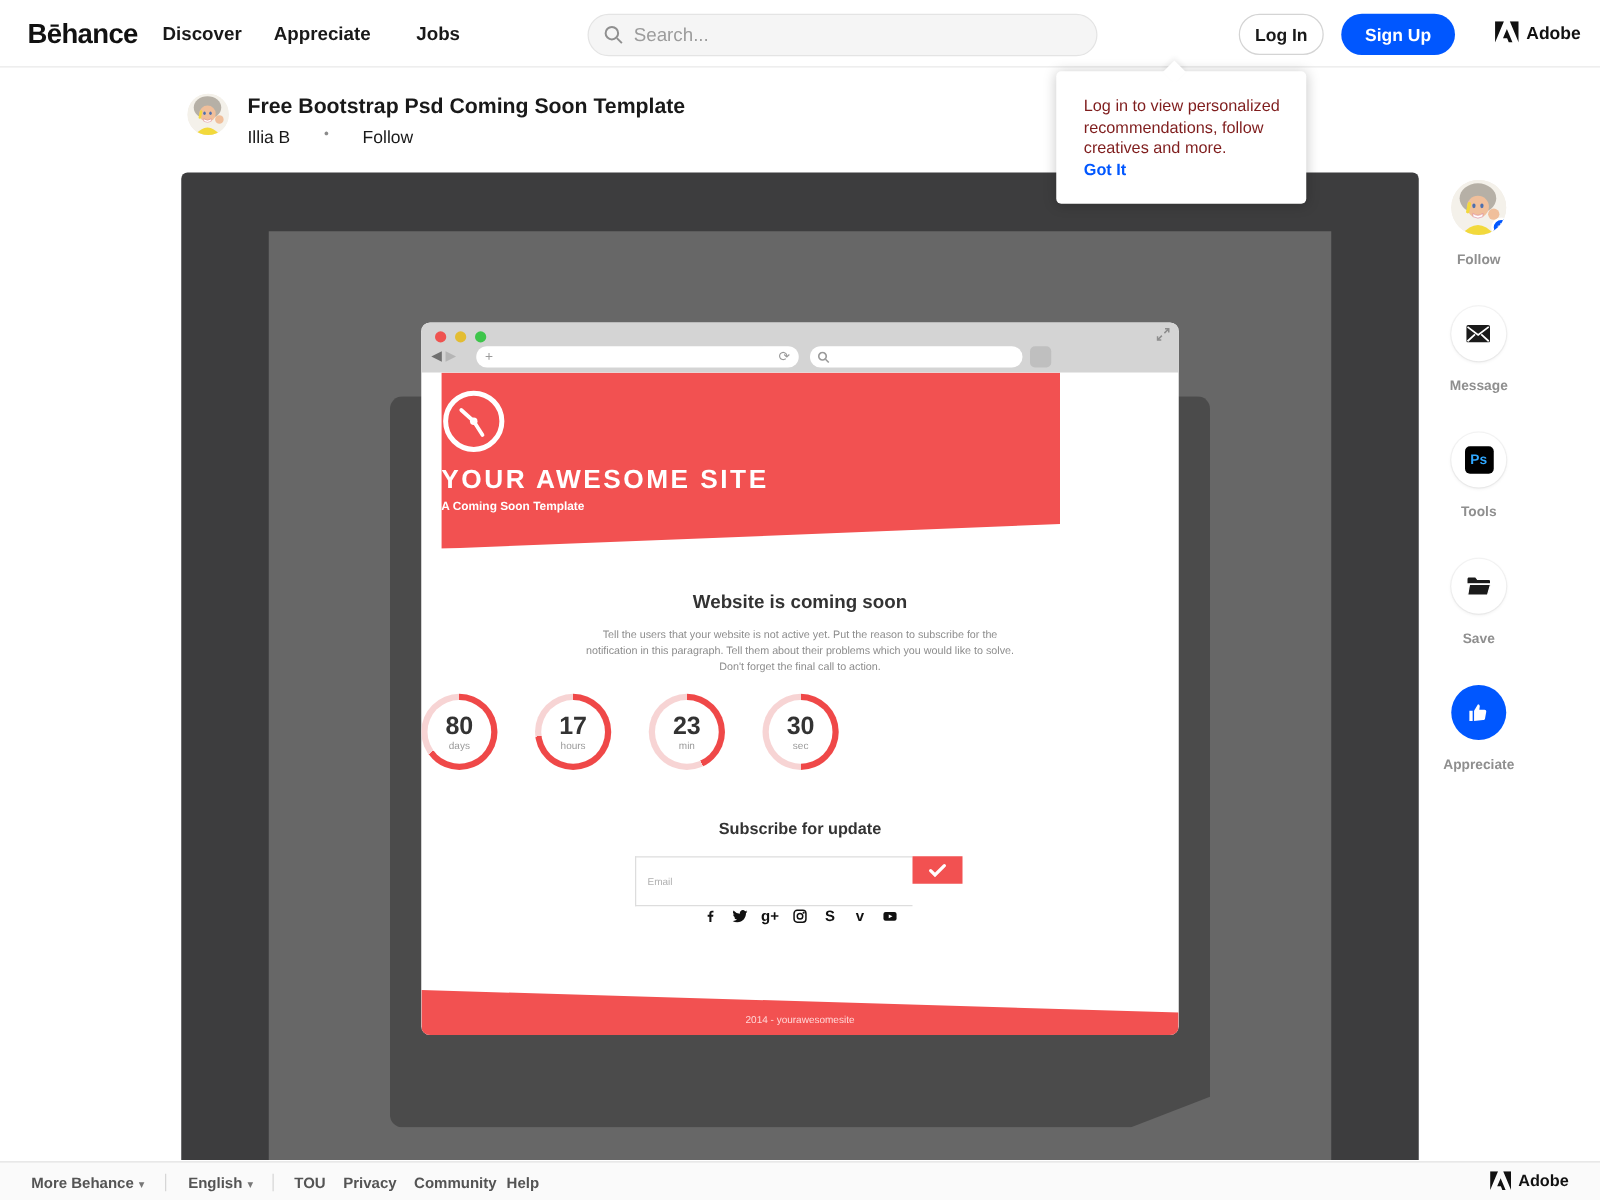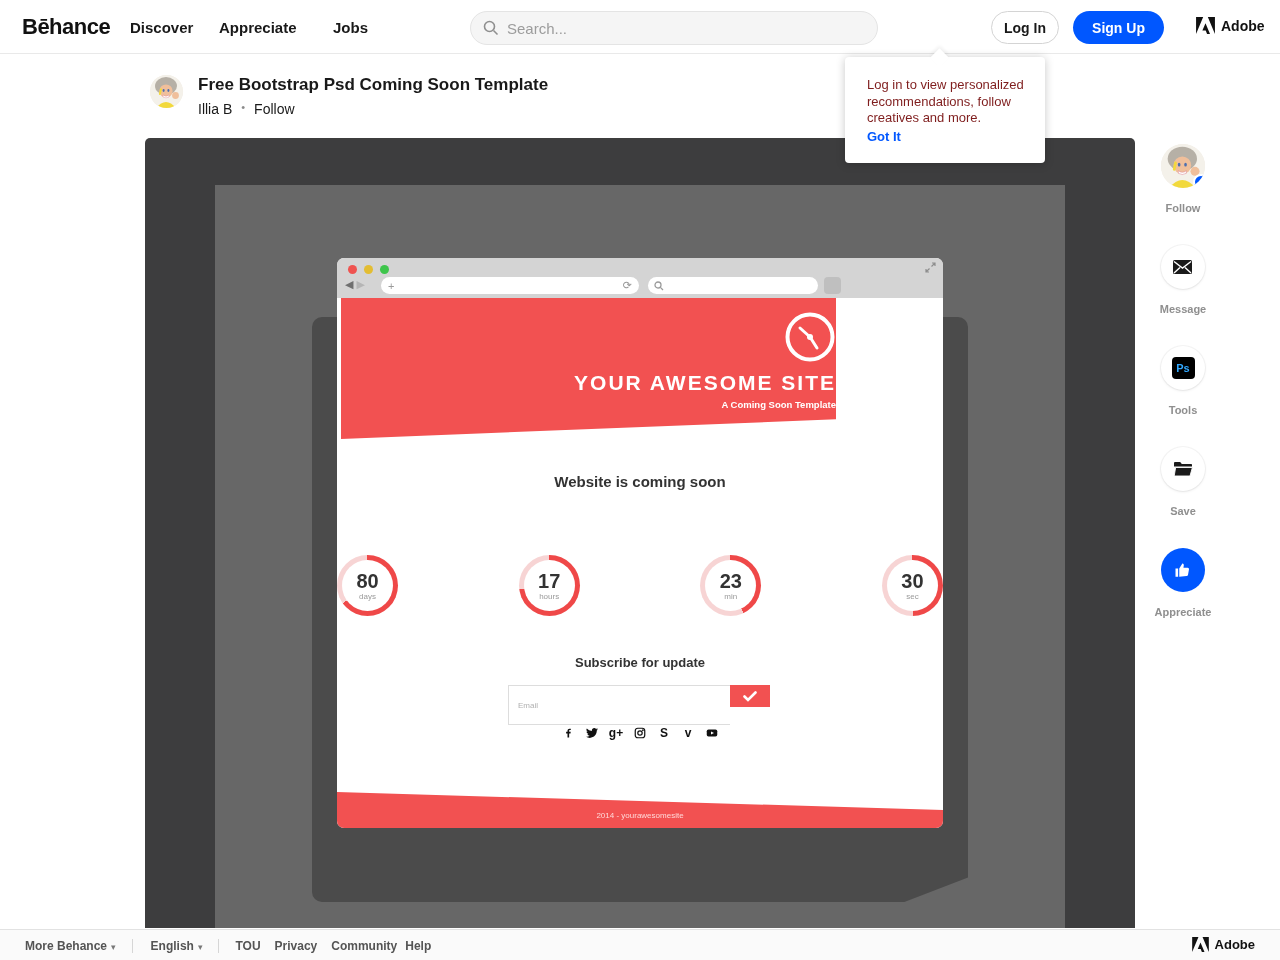--- a/index.html
+++ b/index.html
@@ -25,21 +25,21 @@
   .tooltip { position:absolute; left:845px; top:57px; width:200px; background:#fff; border-radius:4px; box-shadow:0 1px 10px rgba(0,0,0,.22); padding:20px 16px 18px 22px; z-index:40; }
   .tooltip:before { content:""; position:absolute; top:-6px; left:88px; width:13px; height:13px; background:#fff; transform:rotate(45deg); box-shadow:-2px -2px 4px rgba(0,0,0,.06); }
   .tooltip-text { font-size:13px; line-height:1.28; color:#7f1d1d; }
   .tooltip-action { display:inline-block; font-size:13px; font-weight:700; color:#0157ff; cursor:pointer; }
 
   
   .proj-head { position:absolute; left:150px; top:75px; display:flex; z-index:5; }
   .avatar { width:33px; height:33px; border-radius:50%; overflow:hidden; background:#f1ece4; flex:0 0 33px; cursor:pointer; }
   .proj-meta { margin-left:15px; }
   .proj-title { font-size:17px; font-weight:700; color:#191919; }
-  .proj-byline { margin-top:6px; font-size:14px; color:#191919; display:flex; align-items:flex-start; gap:9px; }
+  .proj-byline { margin-top:6px; font-size:14px; color:#191919; display:flex; align-items:flex-start; gap:27px; }
   .proj-byline .dot { color:#8a8a8a; font-size:11px; }
   .proj-byline .follow { cursor:pointer; }
 
   
   .viewer { position:absolute; left:145px; top:138px; width:990px; height:790px; background:#3d3d3e; border-radius:5px 5px 0 0; z-index:1; }
   .artboard { position:absolute; left:70px; top:47px; width:850px; height:743px; background:#676767; }
   .win-shadow { position:absolute; left:97px; top:132px; width:656px; height:585px; background:#4b4b4b; border-radius:10px; clip-path:polygon(0 0,100% 0,100% 95.8%,90.3% 100%,0 100%); }
 
   
   .bwin { position:absolute; left:122px; top:73px; width:606px; height:570px; background:#fff; border-radius:7px; overflow:hidden; }
@@ -47,29 +47,29 @@
   .lights { position:absolute; left:11px; top:7px; display:flex; gap:7px; }
   .light { width:9px; height:9px; border-radius:50%; }
   .light.r { background:#ef5350; } .light.y { background:#e3bd32; } .light.g { background:#3ec54b; }
   .expand-ic { position:absolute; right:7px; top:4px; color:#8d8d8d; }
   .nav-arrows { position:absolute; left:8px; top:20px; font-size:11px; letter-spacing:3px; }
   .nav-arrows .back { color:#6f6f6f; } .nav-arrows .fwd { color:#b5b5b5; }
   .url-field { position:absolute; left:44px; top:19px; width:258px; height:17px; background:#fff; border-radius:9px; font-size:11px; color:#9a9a9a; display:flex; align-items:center; justify-content:space-between; padding:0 7px; }
   .srch-field { position:absolute; left:311px; top:19px; width:170px; height:17px; background:#fff; border-radius:9px; display:flex; align-items:center; padding:0 6px; }
   .mini-btn { position:absolute; left:487px; top:19px; width:17px; height:17px; background:#bfbfbf; border-radius:4px; }
 
-  .site-header { position:absolute; left:4px; top:40px; width:495px; height:141px; background:#f25151; clip-path:polygon(0 0,100% 0,100% 86%,0 100%); text-align:right; }
+  .site-header { position:absolute; left:16px; top:40px; width:495px; height:141px; background:#f25151; clip-path:polygon(0 0,100% 0,100% 86%,0 100%); text-align:left; }
   .clock-wrap { margin-top:13px; }
   .site-title { margin-top:4px; font-size:21px; font-weight:800; letter-spacing:2px; color:#fff; }
   .site-sub { margin-top:4px; font-size:9.5px; font-weight:700; color:#fff; }
 
   .coming-h { position:absolute; left:0; top:215px; width:606px; text-align:center; font-size:15px; font-weight:700; color:#333; }
   .coming-p { position:absolute; left:130px; top:243px; width:346px; text-align:center; font-size:8.6px; line-height:1.5; color:#8d8d8d; }
 
-  .count-row { position:absolute; left:0; top:297px; width:606px; display:flex; justify-content:space-between; gap:30px; }
+  .count-row { position:absolute; left:0; top:297px; width:606px; display:flex; justify-content:flex-start; gap:30px; }
   .ring { width:61px; height:61px; border-radius:50%; display:flex; align-items:center; justify-content:center; }
   .ring-in { width:51px; height:51px; border-radius:50%; background:#fff; display:flex; flex-direction:column; align-items:center; justify-content:center; }
   .ring-val { font-size:20px; font-weight:700; color:#333; line-height:1; }
   .ring-unit { font-size:8px; color:#9a9a9a; margin-top:1px; }
 
   .sub-h { position:absolute; left:0; top:397px; width:606px; text-align:center; font-size:13px; font-weight:700; color:#333; }
   .email-row { position:absolute; left:171px; top:427px; width:262px; height:22px; display:flex; }
   .email-input { width:222px; height:40px; border:1px solid #ddd; border-right:none; font-size:8px; color:#555; padding:0 9px; outline:none; font-family:inherit; }
   .email-input::placeholder { color:#b0b0b0; }
   .email-btn { width:40px; height:22px; background:#f25151; border:none; display:flex; align-items:center; justify-content:center; cursor:pointer; }
@@ -191,20 +191,21 @@
               <line x1="26" y1="26" x2="16" y2="17" stroke="#fff" stroke-width="3" stroke-linecap="round"></line>
               <line x1="26" y1="26" x2="33" y2="37" stroke="#fff" stroke-width="3" stroke-linecap="round"></line>
               <circle cx="26" cy="26" r="3" fill="#fff"></circle>
             </svg>
           </div>
           <div class="site-title">YOUR AWESOME SITE</div>
           <div class="site-sub">A Coming Soon Template</div>
         </div>
 
         <div class="coming-h">Website is coming soon</div>
+        <div class="coming-p">Tell the users that your website is not active yet. Put the reason to subscribe for the notification in this paragraph. Tell them about their problems which you would like to solve. Don't forget the final call to action.</div>
 
         <div class="count-row">
           <div class="ring" style="background: conic-gradient(rgb(239, 72, 72) 0deg, rgb(239, 72, 72) 65%, rgb(247, 212, 212) 65%, rgb(247, 212, 212) 100%);">
             <div class="ring-in">
                 <div class="ring-val">80</div>
                 <div class="ring-unit">days</div>
               </div>
           </div>
           <div class="ring" style="background: conic-gradient(rgb(239, 72, 72) 0deg, rgb(239, 72, 72) 73%, rgb(247, 212, 212) 73%, rgb(247, 212, 212) 100%);">
             <div class="ring-in">

